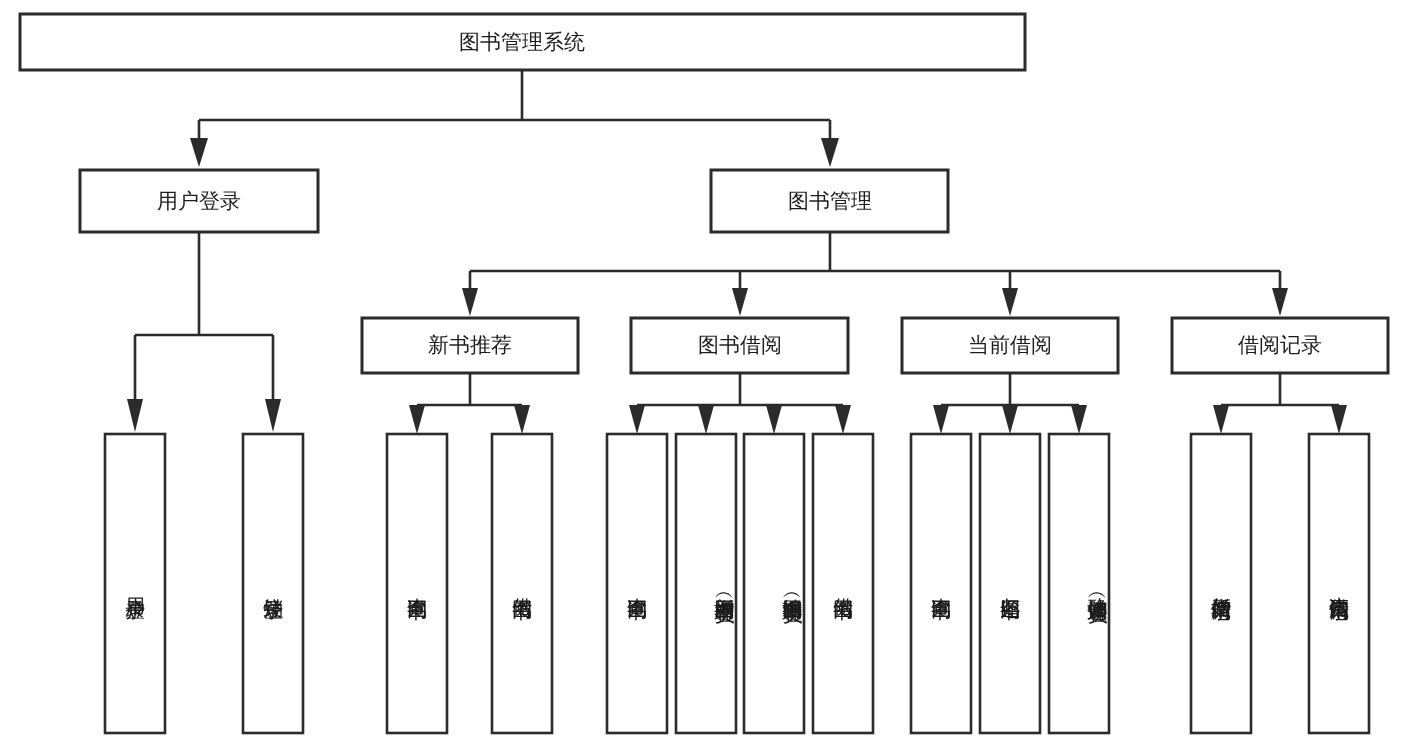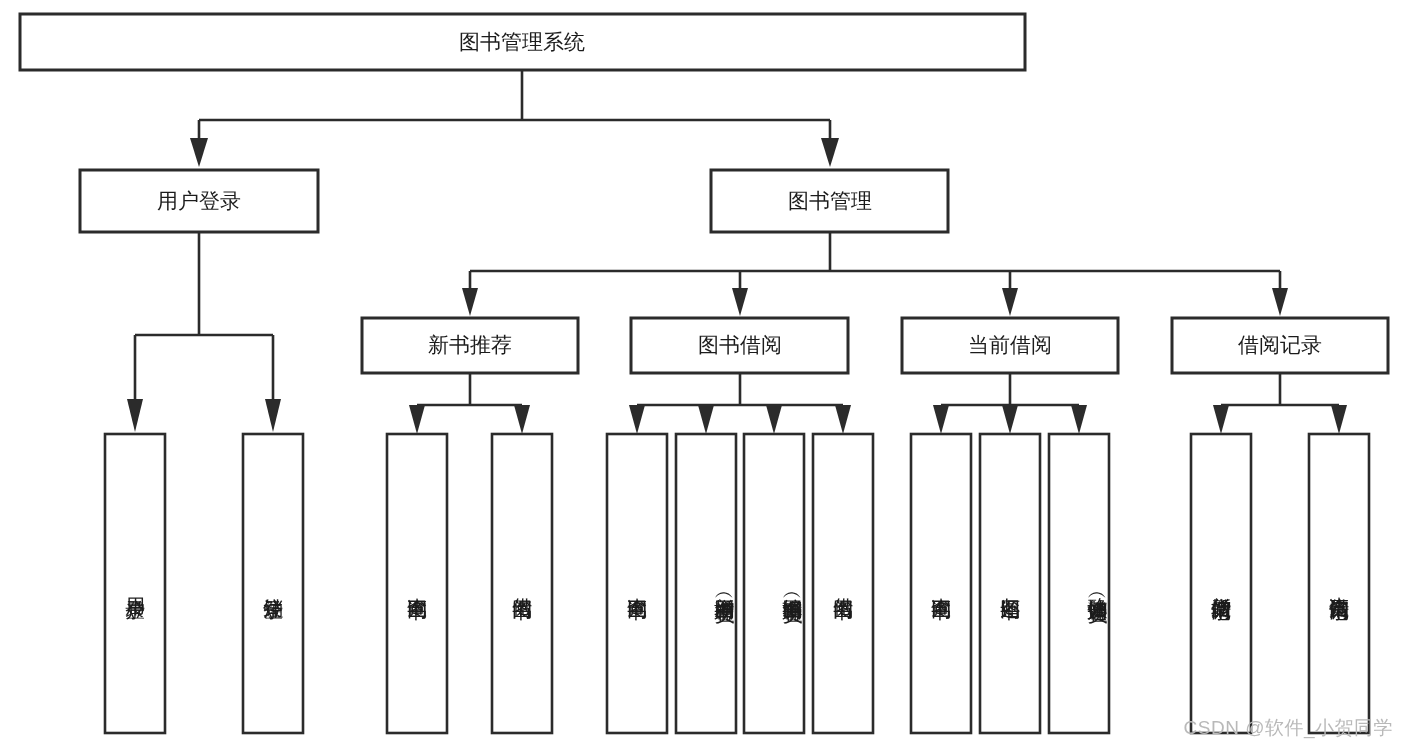--- a/index.html
+++ b/index.html
@@ -222,15 +222,14 @@
   <div class="leaf-label" style="left:744px; top:440px; width:60px; height:293px; display:flex; align-items:flex-start; justify-content:center;">编辑图书（管理员）</div>
   <div class="leaf-label" style="left:813px; top:434px; width:60px; height:299px; display:flex; align-items:center; justify-content:center;">借阅图书</div>
 
   <div class="leaf-label" style="left:911px; top:434px; width:60px; height:299px; display:flex; align-items:center; justify-content:center;">查询图书</div>
   <div class="leaf-label" style="left:980px; top:434px; width:60px; height:299px; display:flex; align-items:center; justify-content:center;">归还图书</div>
   <div class="leaf-label" style="left:1049px; top:440px; width:60px; height:293px; display:flex; align-items:flex-start; justify-content:center;">确认归还（管理员）</div>
 
   <div class="leaf-label" style="left:1191px; top:434px; width:60px; height:299px; display:flex; align-items:center; justify-content:center;">新增借阅记录</div>
   <div class="leaf-label" style="left:1309px; top:434px; width:60px; height:299px; display:flex; align-items:center; justify-content:center;">查询借阅记录</div>
 
-  <div class="watermark">CSDN @软件_小贺同学</div>
 
 </div>
 
 </body></html>

